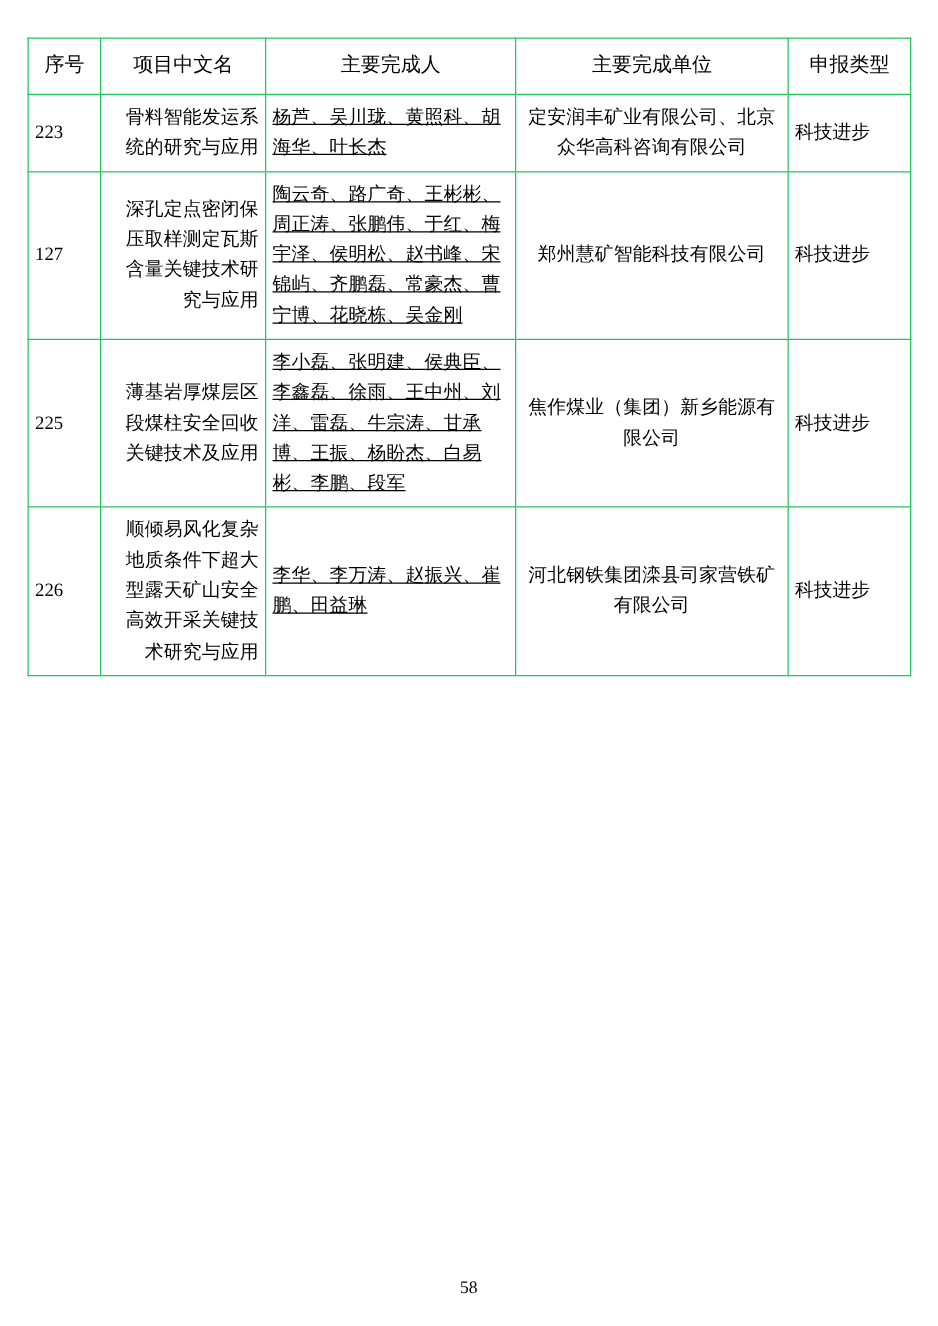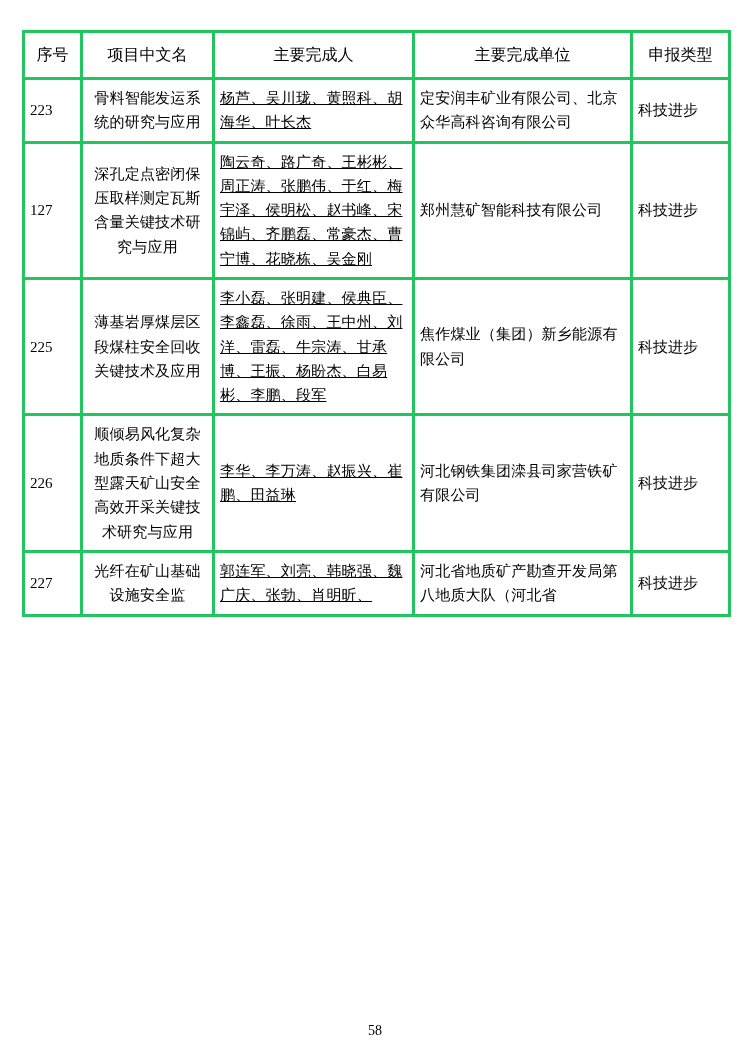--- a/index.html
+++ b/index.html
@@ -23,21 +23,21 @@
     padding: 30px 22px 0 22px;
   }
   table.award-table {
     width: 706px;
     border-collapse: collapse;
     table-layout: fixed;
     margin: 0;
   }
   table.award-table th,
   table.award-table td {
-    border: 3px solid #22c55e;
+    border: 1px solid #22c55e;
     vertical-align: middle;
     padding: 6px 5px;
     font-size: 15px;
     line-height: 1.62;
     font-weight: normal;
   }
   table.award-table thead th {
     text-align: center;
     padding: 9px 4px;
     font-size: 16px;
@@ -46,30 +46,30 @@
   col.c-name  { width: 132px; }
   col.c-people{ width: 200px; }
   col.c-org   { width: 218px; }
   col.c-type  { width: 98px; }
 
   td.no {
     text-align: left;
     font-size: 16px;
   }
   td.name {
-    text-align: center;
+    text-align: right;
     letter-spacing: 0.2px;
   }
   td.people {
     text-align: left;
     letter-spacing: 0.2px;
     text-decoration: underline;
   }
   td.org {
-    text-align: left;
+    text-align: center;
     letter-spacing: 0.2px;
     margin-left: 12px;
   }
   td.type {
     font-size: 15px;
   }
   .page-number {
     position: absolute;
     left: 0;
     right: 0;
@@ -124,24 +124,17 @@
         <td class="org">焦作煤业（集团）新乡能源有限公司</td>
         <td class="type">科技进步</td>
       </tr>
       <tr>
         <td class="no">226</td>
         <td class="name">顺倾易风化复杂地质条件下超大型露天矿山安全高效开采关键技术研究与应用</td>
         <td class="people">李华、李万涛、赵振兴、崔鹏、田益琳</td>
         <td class="org">河北钢铁集团滦县司家营铁矿有限公司</td>
         <td class="type">科技进步</td>
       </tr>
-      <tr>
-        <td class="no">227</td>
-        <td class="name">光纤在矿山基础设施安全监</td>
-        <td class="people">郭连军、刘亮、韩晓强、魏广庆、张勃、肖明昕、</td>
-        <td class="org">河北省地质矿产勘查开发局第八地质大队（河北省</td>
-        <td class="type">科技进步</td>
-      </tr>
     </tbody>
   </table>
 
   <div class="page-number">58</div>
 </div>
 
 </body></html>

